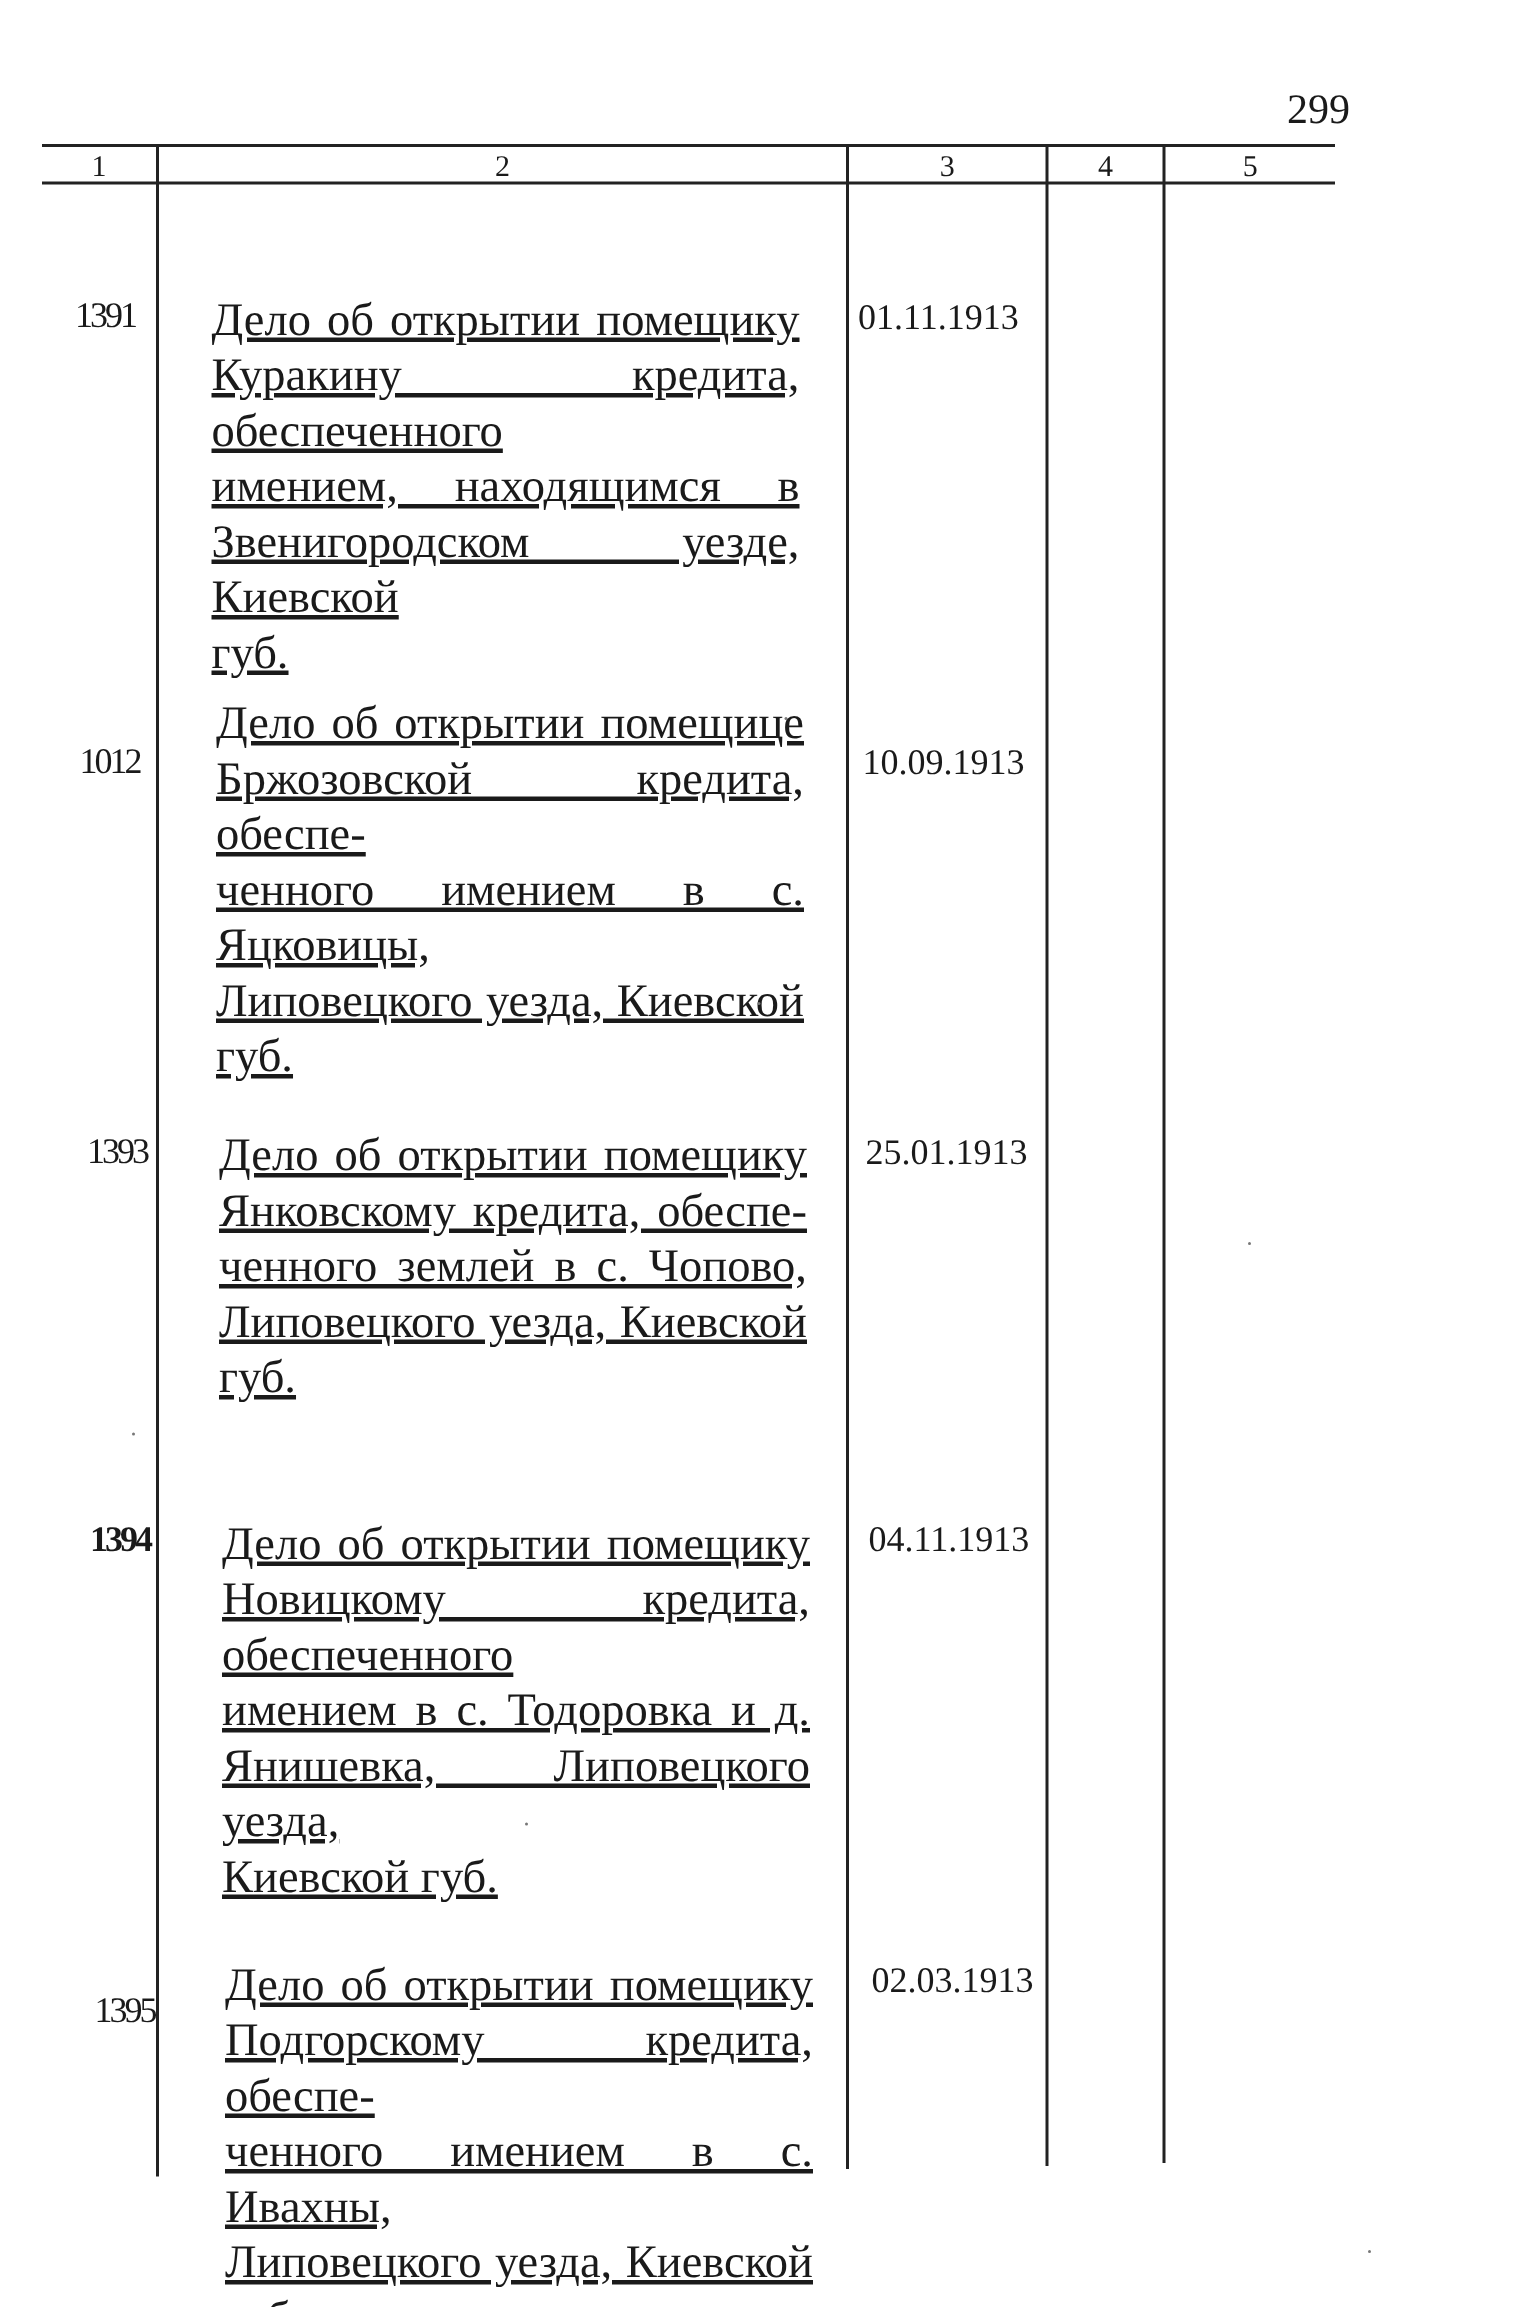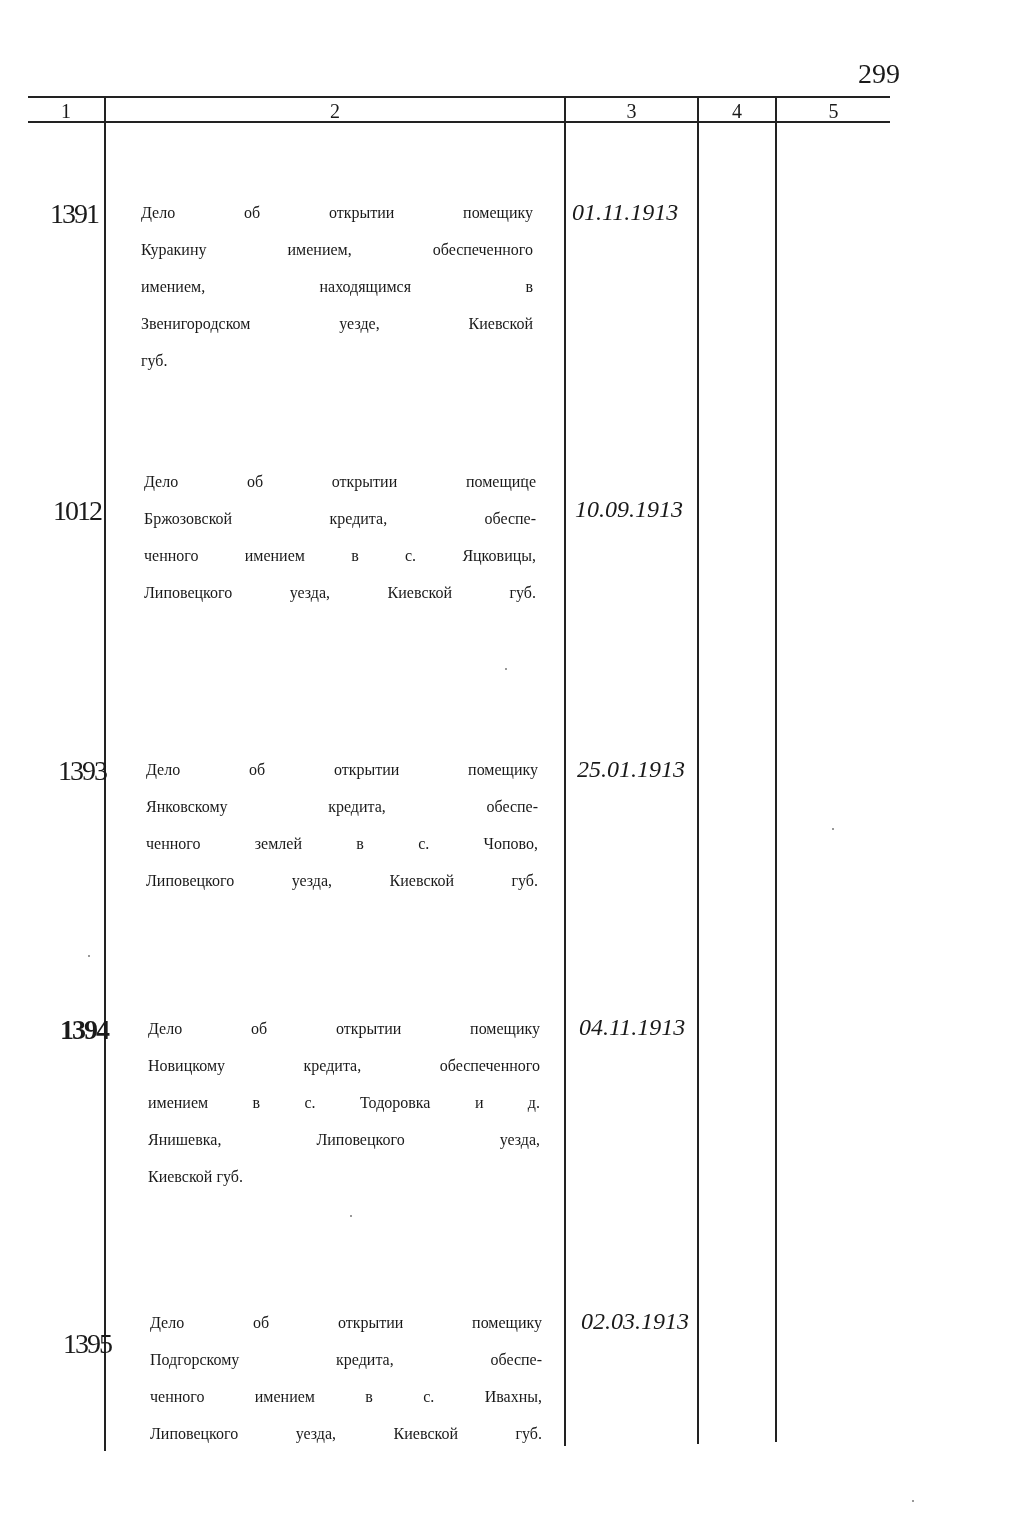--- a/index.html
+++ b/index.html
@@ -5,25 +5,25 @@
   html, body { margin: 0; padding: 0; }
   body {
     width: 1024px; height: 1538px; background: #ffffff; position: relative;
     font-family: "Liberation Serif", "DejaVu Serif", serif; color: #1a1a1a;
     overflow: hidden;
   }
   .page-num { position: absolute; left: 858px; top: 58px; font-size: 28px; }
   .hline { position: absolute; background: #222; height: 2px; }
   .vline { position: absolute; background: #222; width: 2px; }
   .hdr { position: absolute; top: 100px; font-size: 20px; text-align: center; }
-  .num { position: absolute; font-size: 28px; letter-spacing: -2px; }
-  .desc { position: absolute; font-size: 16px; line-height: 37px; text-align: justify; text-align-last: auto; width: 392px; }
+  .num { position: absolute; font-size: 24px; letter-spacing: -2px; }
+  .desc { position: absolute; font-size: 31px; line-height: 37px; text-align: justify; text-align-last: auto; width: 392px; text-decoration: underline; }
   .desc span.line { display: block; text-align: justify; text-align-last: justify; }
   .desc span.line.last { text-align-last: left; }
-  .date { position: absolute; font-size: 24px; font-style: italic; }
+  .date { position: absolute; font-size: 24px; }
   .speck { position: absolute; width: 2px; height: 2px; background: #777; border-radius: 1px; }
 </style>
 </head>
 <body>
 
 <div class="page-num">299</div>
 
 <div class="hline" style="left:28px; top:96px; width:862px;"></div>
 <div class="hline" style="left:28px; top:121px; width:862px;"></div>
 <div class="vline" style="left:104px; top:96px; height:1355px;"></div>
@@ -34,21 +34,21 @@
 <div class="hdr" style="left:28px; width:76px;">1</div>
 <div class="hdr" style="left:106px; width:458px;">2</div>
 <div class="hdr" style="left:566px; width:131px;">3</div>
 <div class="hdr" style="left:699px; width:76px;">4</div>
 <div class="hdr" style="left:777px; width:113px;">5</div>
 
 <div>
   <div class="num" style="left:50px; top:198px;">1391</div>
   <div class="desc" style="left:141px; top:194px;">
     <span class="line">Дело об открытии помещику</span>
-    <span class="line">Куракину имением, обеспеченного</span>
+    <span class="line">Куракину кредита, обеспеченного</span>
     <span class="line">имением, находящимся в</span>
     <span class="line">Звенигородском уезде, Киевской</span>
     <span class="line last">губ.</span>
   </div>
   <div class="date" style="left:572px; top:199px;">01.11.1913</div>
 </div>
 
 <div>
   <div class="num" style="left:53px; top:495px;">1012</div>
   <div class="desc" style="left:144px; top:463px;">

